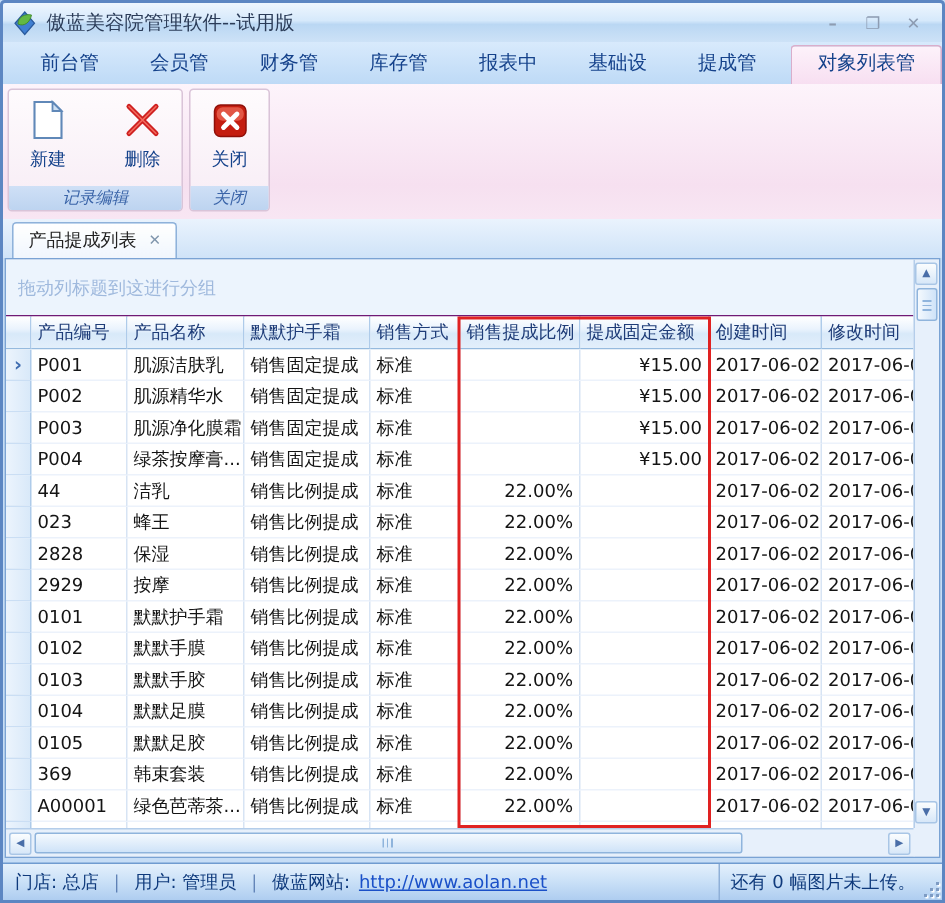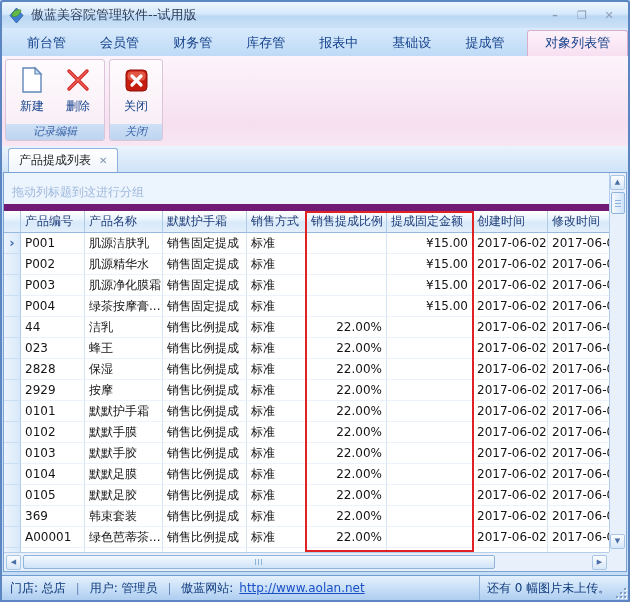--- a/index.html
+++ b/index.html
@@ -24,40 +24,40 @@
     background:linear-gradient(#d8eafc,#bedaf6); display:flex; align-items:flex-end; padding-left:14px; }
   .menu-item { padding:0 11px; font-size:13px; color:#15428b; height:24px; line-height:22px; }
   .menu-item.active { background:linear-gradient(#fdf2fa,#f7dff1); border:1px solid #d9aecb; border-bottom:none;
     border-radius:3px 3px 0 0; height:26px; line-height:24px;text-align:center; }
 
   
   .ribbon { position:absolute; left:2px; top:56px; right:2px; height:90px;
     background:linear-gradient(#fdf4fb 0%,#f6e0f0 75%,#f8e6f3 100%); padding:3px 0 0 3px; display:flex; gap:4px; }
   .rgroup { height:82px; border:1px solid #d9c4d8; border-radius:3px; background:linear-gradient(#fefbfd,#f7ecf5);
     display:flex; flex-direction:column; }
-  .rgroup-body { flex:1; display:flex; justify-content:center; gap:6px; padding:2px 6px 0 6px; }
+  .rgroup-body { flex:1; display:flex; justify-content:center; gap:23px; padding:2px 6px 0 6px; }
   .rbtn { width:40px; display:flex; flex-direction:column; align-items:center; padding-top:2px; cursor:default; }
   .rbtn .ricon { height:32px; display:flex; align-items:center; justify-content:center; }
   .rbtn .rlabel { font-size:12px; color:#15428b; margin-top:2px; }
   .rgroup-label { height:16px; background:linear-gradient(#cfe0f6,#bdd4f0); border-radius:0 0 2px 2px;
     font-size:11px; color:#3a64a8; text-align:center; line-height:15px;font-style:italic; }
 
   
   .tabstrip { position:absolute; left:2px; top:146px; right:2px; height:26px;
     background:linear-gradient(#eaf3fd,#cfe3f8); display:flex; align-items:flex-end; padding-left:6px; }
   .doc-tab { height:24px; background:linear-gradient(#ffffff,#f0f6fd); border:1px solid #8fb2da; border-bottom:none;
     border-radius:3px 3px 0 0; display:flex; align-items:center; gap:8px; padding:0 10px; }
   .doc-tab-label { font-size:12px; color:#222; }
   .doc-tab-close { font-size:10px; color:#8096ad; font-weight:bold; }
 
   
   .mainpanel { position:absolute; left:3px; top:172px; width:624px; height:400px;
     border:1px solid #7aa3d4; background:#ffffff; overflow:hidden; }
   .grouphint { position:absolute; left:0; top:0; width:605px; height:38px; background:#ecf4fd;
-    font-size:12px; color:#9fb9dd; padding:11px 0 0 8px; border-bottom:7px solid #701a75; }
+    font-size:12px; color:#9fb9dd; padding:11px 0 0 8px; border-bottom:1px solid #701a75; }
 
   .thead { position:absolute; left:0; top:38px; width:605px; height:22px; display:flex; }
   .th { height:22px; border-right:1px solid #aecbea; border-bottom:1px solid #96bade;
     background:linear-gradient(#ffffff,#eaf3fd 40%,#d8e9f9 55%,#e3effb);
     font-size:12px; color:#1e3c78; line-height:21px; padding:0 4px; white-space:nowrap; overflow:hidden; }
   .thead .th:nth-of-type(1){ width:17px; padding:0; }
   .thead .th:nth-of-type(2){ width:64px; }
   .thead .th:nth-of-type(3){ width:78px; }
   .thead .th:nth-of-type(4){ width:84px; }
   .thead .th:nth-of-type(5){ width:60px; }

